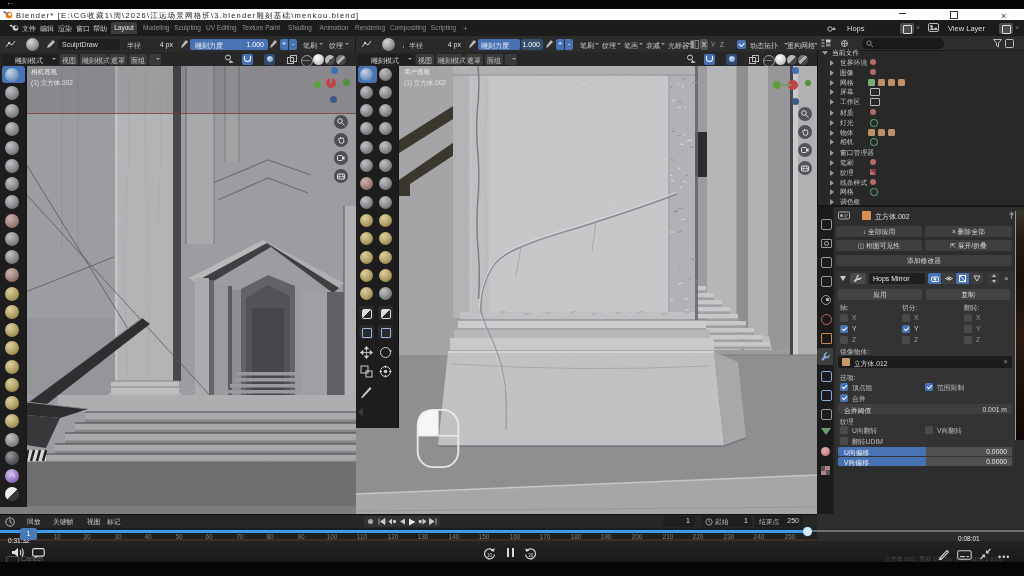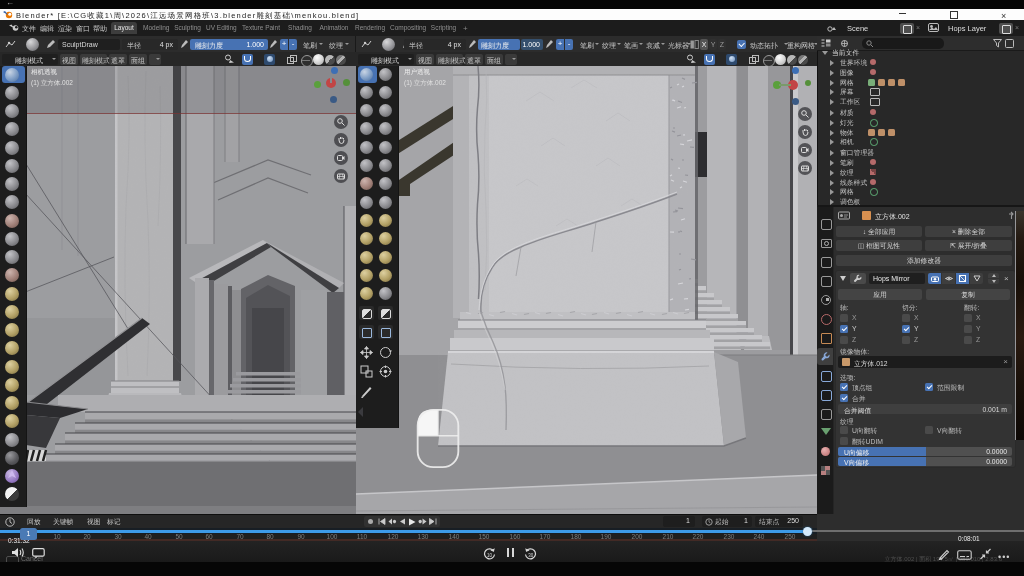--- a/index.html
+++ b/index.html
@@ -41,32 +41,32 @@
 <div class="a" style="left:319px;top:22px;width:30px;height:12px;border-radius:3px 3px 0 0;color:#8f8f8f;font-size:6.5px;text-align:center;line-height:12px;white-space:nowrap">Animation</div>
 <div class="a" style="left:355px;top:22px;width:29px;height:12px;border-radius:3px 3px 0 0;color:#8f8f8f;font-size:6.5px;text-align:center;line-height:12px;white-space:nowrap">Rendering</div>
 <div class="a" style="left:390px;top:22px;width:34px;height:12px;border-radius:3px 3px 0 0;color:#8f8f8f;font-size:6.5px;text-align:center;line-height:12px;white-space:nowrap">Compositing</div>
 <div class="a" style="left:430px;top:22px;width:27px;height:12px;border-radius:3px 3px 0 0;color:#8f8f8f;font-size:6.5px;text-align:center;line-height:12px;white-space:nowrap">Scripting</div>
 <div class="a" style="left:463px;top:24px;font-size:8px;color:#888">+</div>
 <svg class="a" style="left:827px;top:24px" width="10" height="8">
     <circle cx="3" cy="5" r="2.2" fill="none" stroke="#bbb"></circle>
     <path d="M5,6 l2,-3 l2,3 z" fill="#bbb"></path>
   </svg>
 <div class="car" style="left:839px;top:25.5px"></div>
-<div class="a" style="left:847px;top:24px;font-size:7.5px;color:#ddd">Scene</div>
+<div class="a" style="left:847px;top:24px;font-size:7.5px;color:#ddd">Hops</div>
 <div class="a" style="left:900px;top:22.5px;width:14px;height:11px;background:#4e4e4e;border-radius:2px">
     <div style="margin:2px 3px;width:7px;height:7px;border:1px solid #ddd;border-radius:1px"></div>
   </div>
 <div class="a" style="left:916px;top:24px;font-size:7px;color:#777">×</div>
 <svg class="a" style="left:928px;top:23px" width="11" height="9">
     <rect x="0.5" y="0.5" width="10" height="8" rx="1.5" fill="none" stroke="#bbb"></rect>
     <circle cx="3.5" cy="3.5" r="1.4" fill="#bbb"></circle>
     <path d="M1,7 l3,-2.5 l2,1.5 l2,-2 l2,3 z" fill="#bbb"></path>
   </svg>
 <div class="car" style="left:941px;top:25.5px"></div>
-<div class="a" style="left:948px;top:24px;font-size:7.5px;color:#ddd">Hops Layer</div>
+<div class="a" style="left:948px;top:24px;font-size:7.5px;color:#ddd">View Layer</div>
 <div class="a" style="left:999px;top:22.5px;width:14px;height:11px;background:#4e4e4e;border-radius:2px">
     <div style="margin:2px 3px;width:7px;height:7px;border:1px solid #ddd;border-radius:1px"></div>
   </div>
 <div class="a" style="left:1015px;top:24px;font-size:7px;color:#777">×</div>
 <div class="a" style="left:0;top:36px;width:817px;height:16px;background:#2c2c2c;border-bottom:1px solid #191919"></div>
 <svg class="a" style="left:5px;top:40px" width="11" height="9">
     <path d="M1,7 L4,3 L7,5 L10,1" stroke="#ccc" fill="none"></path>
     <circle cx="4" cy="3" r="1.2" fill="#ccc"></circle>
   </svg>
 <div class="car" style="left:17px;top:42.5px"></div>

